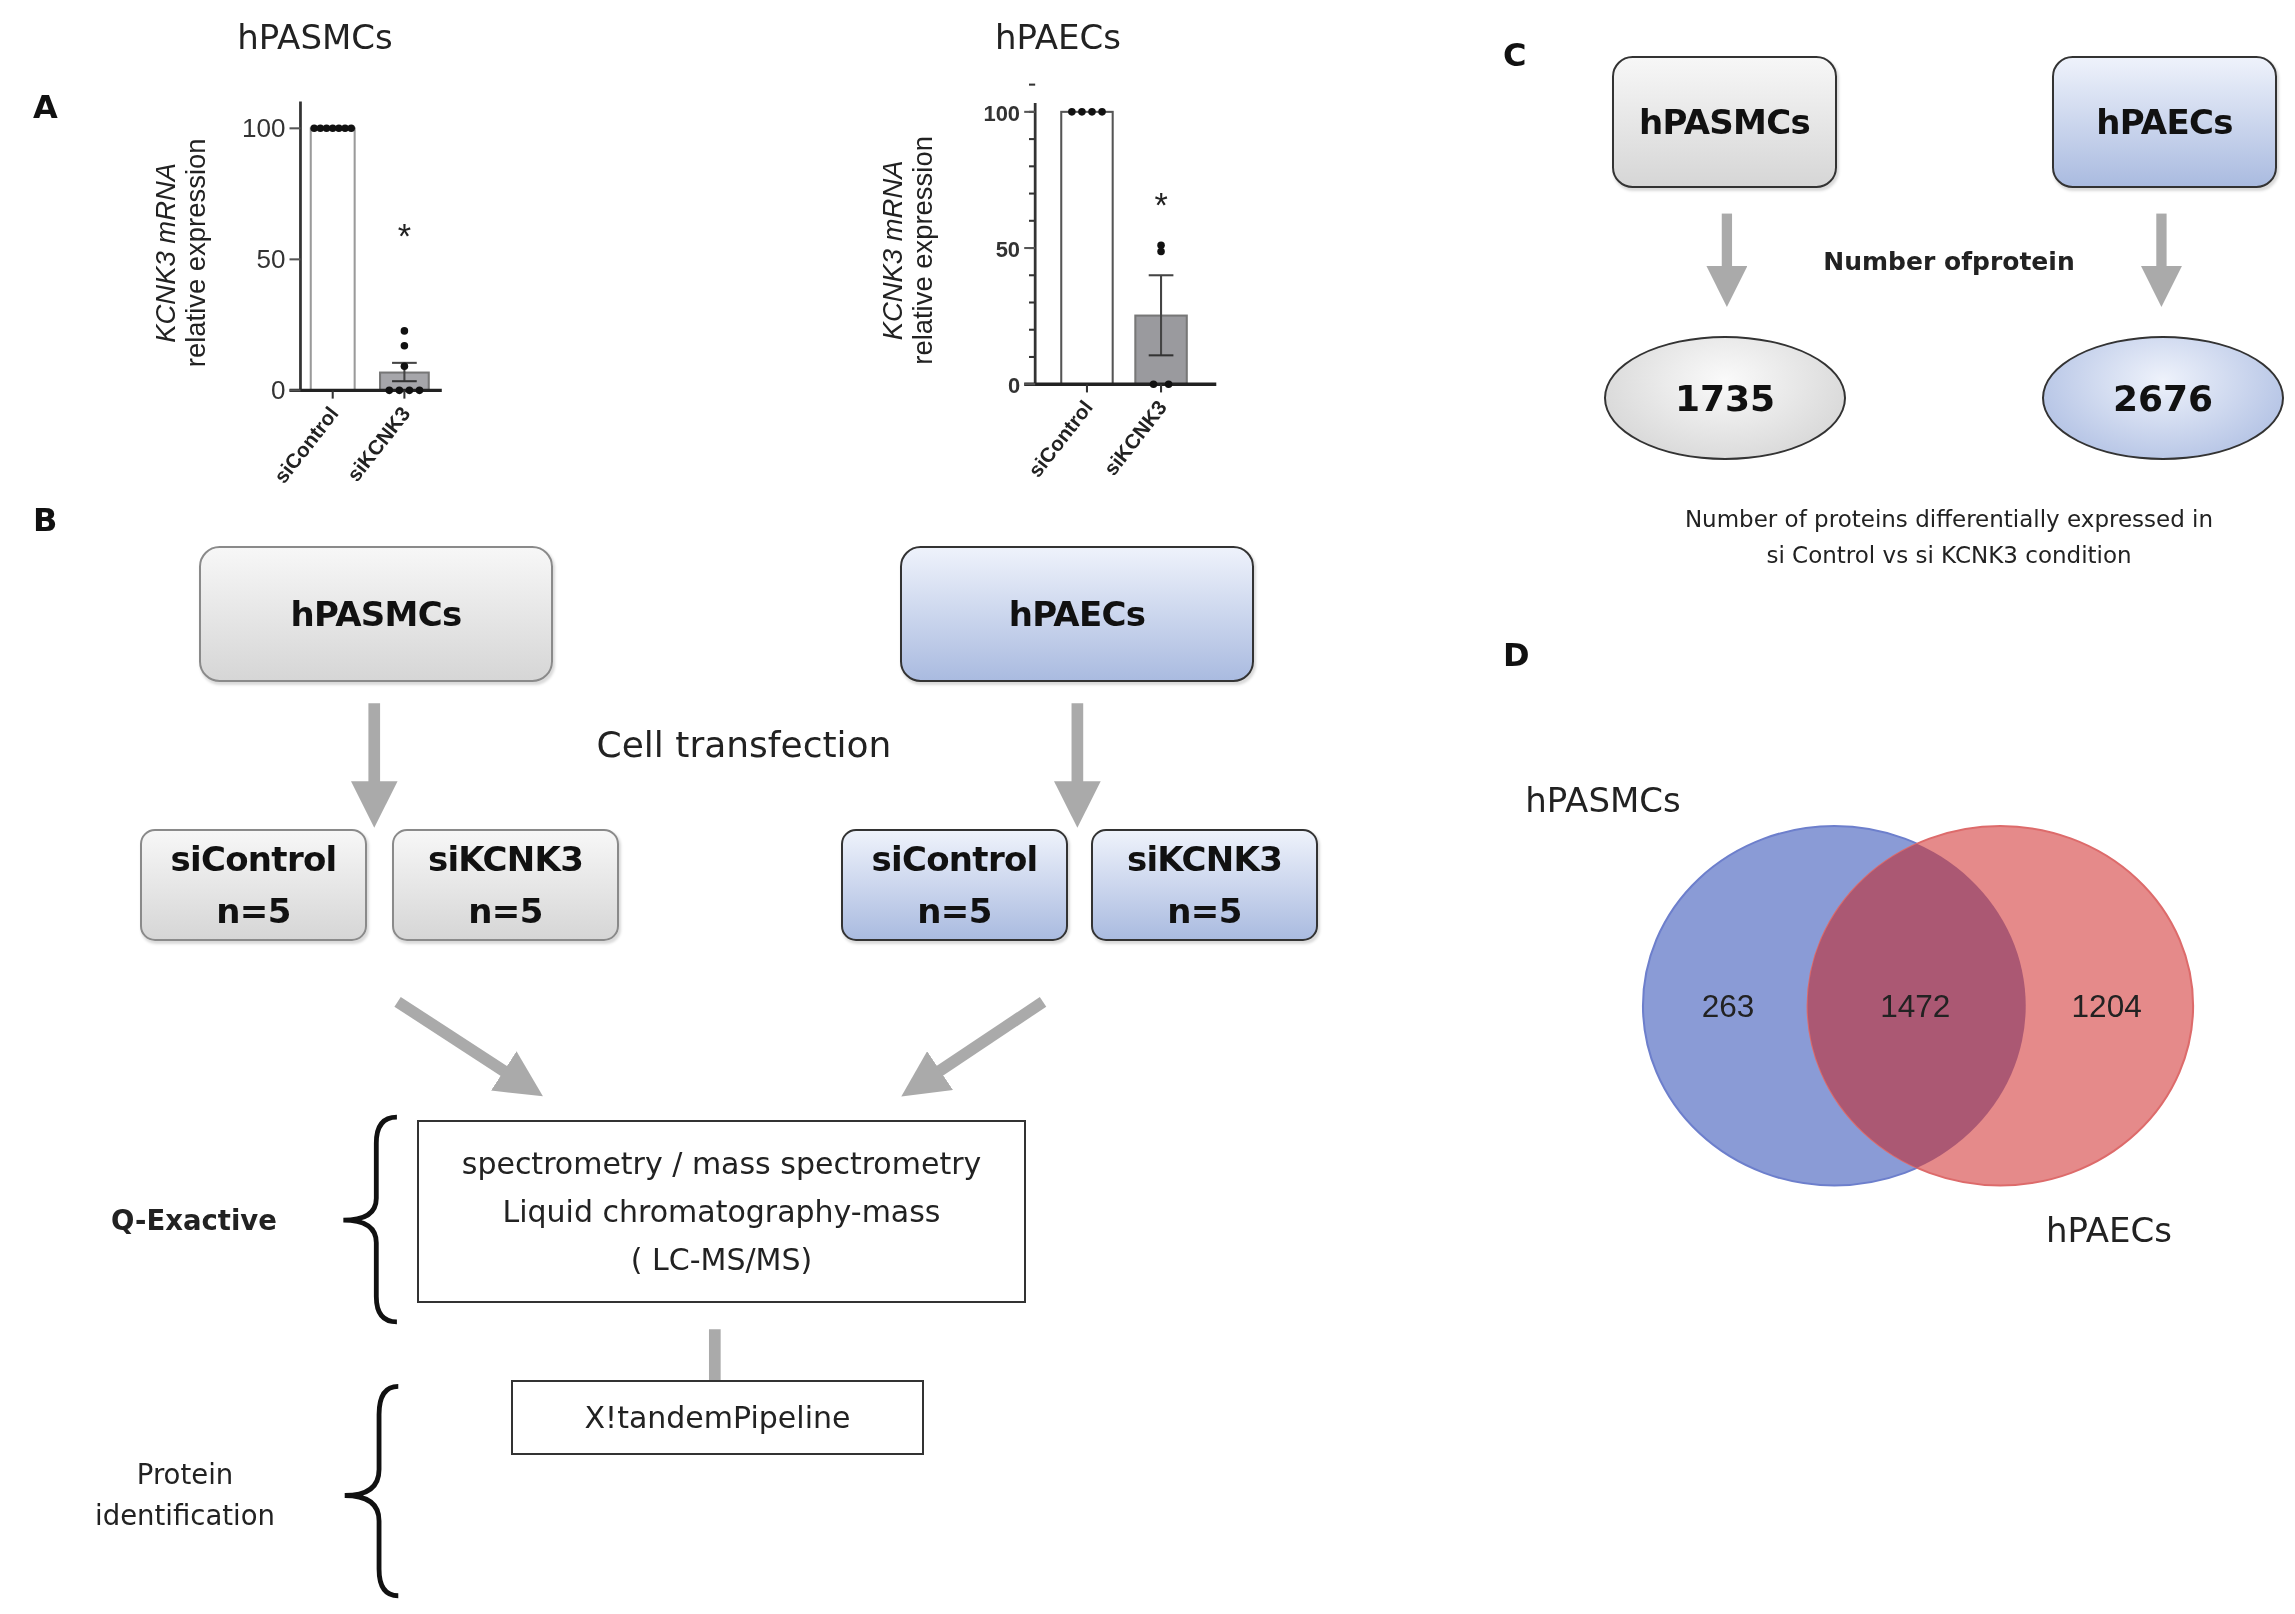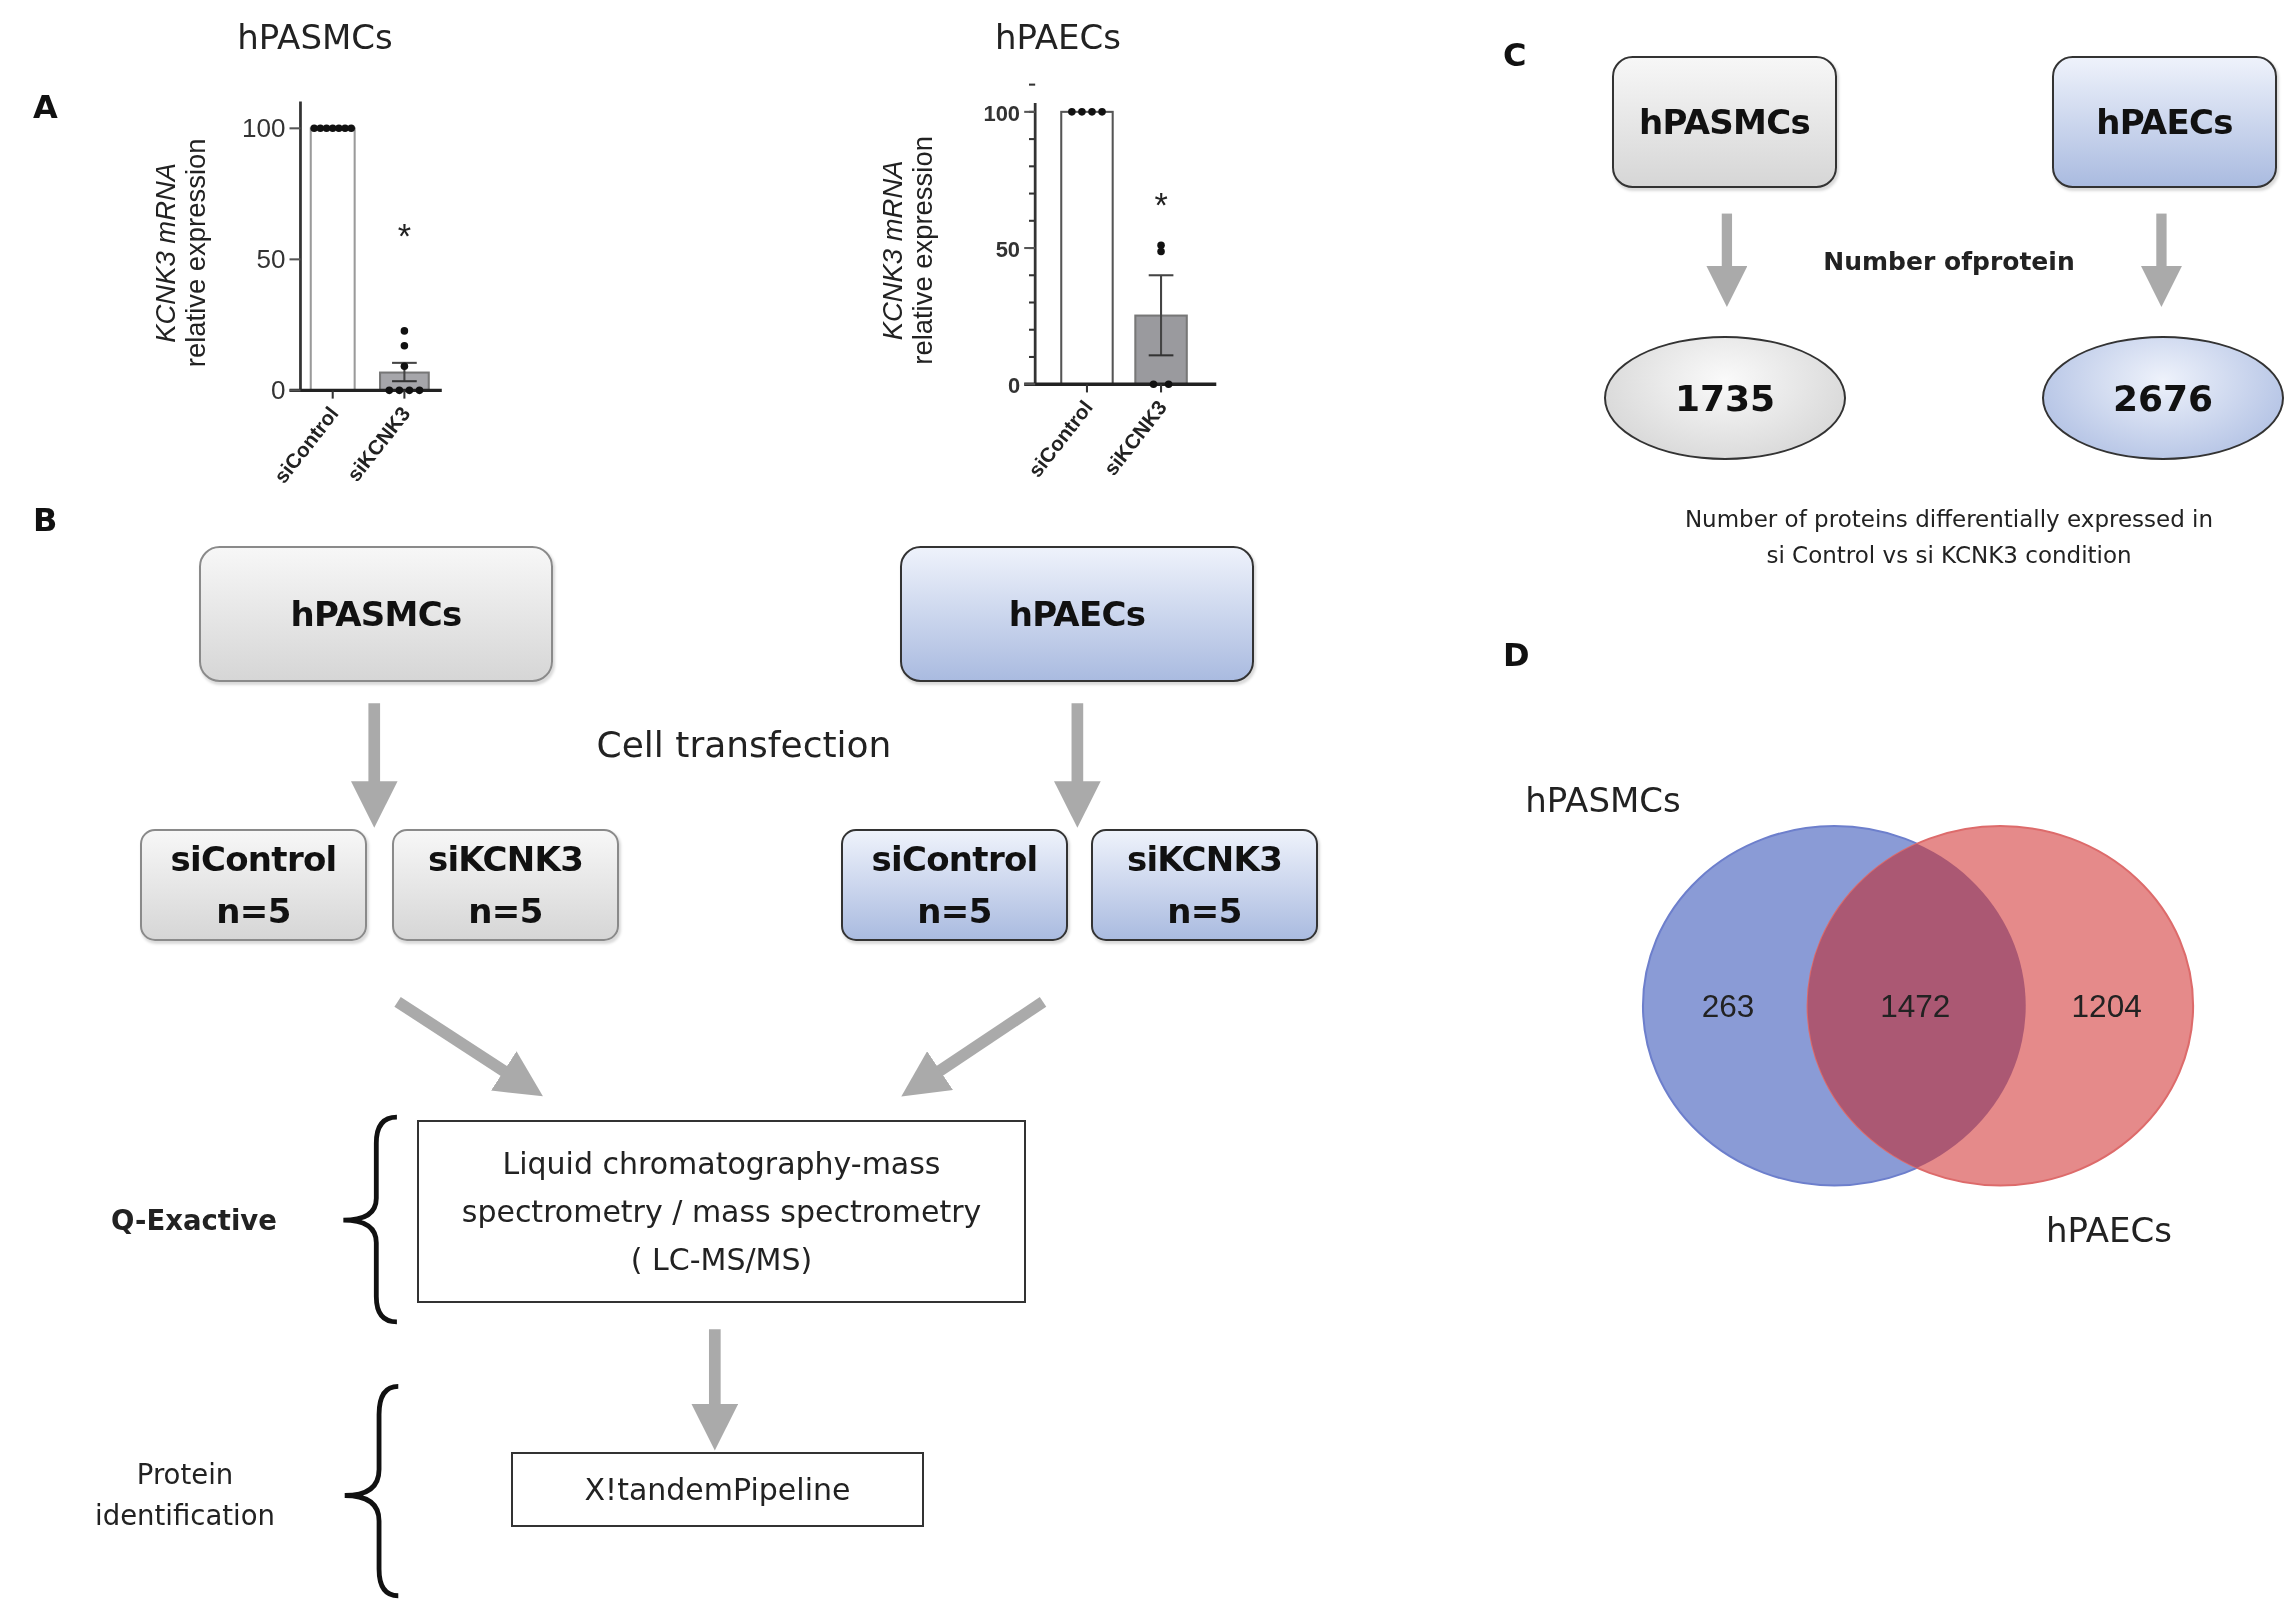--- a/index.html
+++ b/index.html
@@ -155,27 +155,27 @@
 <div class="box blue small" style="left:841px;top:829px;width:227px;height:112px;">
   <span>siControl</span>
   <span>n=5</span>
 </div>
 <div class="box blue small" style="left:1091px;top:829px;width:227px;height:112px;">
   <span>siKCNK3</span>
   <span>n=5</span>
 </div>
 
 <div class="plain-box" style="left:417px;top:1120px;width:609px;height:183px;flex-direction:column;">
+  <span>spectrometry / mass spectrometry</span>
   <span>Liquid chromatography-mass</span>
-  <span>spectrometry / mass spectrometry</span>
   <span>( LC-MS/MS)</span>
 </div>
 <div class="note" style="left:194px;top:1220px;font-size:27.5px;font-weight:bold;">Q-Exactive</div>
 
-<div class="plain-box" style="left:511px;top:1452px;width:413px;height:75px;">
+<div class="plain-box" style="left:511px;top:1380px;width:413px;height:75px;">
   <span>X!tandemPipeline</span>
 </div>
 <div class="note" style="left:185px;top:1495px;font-size:27.5px;line-height:41px;display:flex;flex-direction:column;">
   <span>Protein</span>
   <span>identification</span>
 </div>
 
 <div class="box grey big" style="left:1612px;top:56px;width:225px;height:132px;border-color:#333;">
   <span>hPASMCs</span>
 </div>

